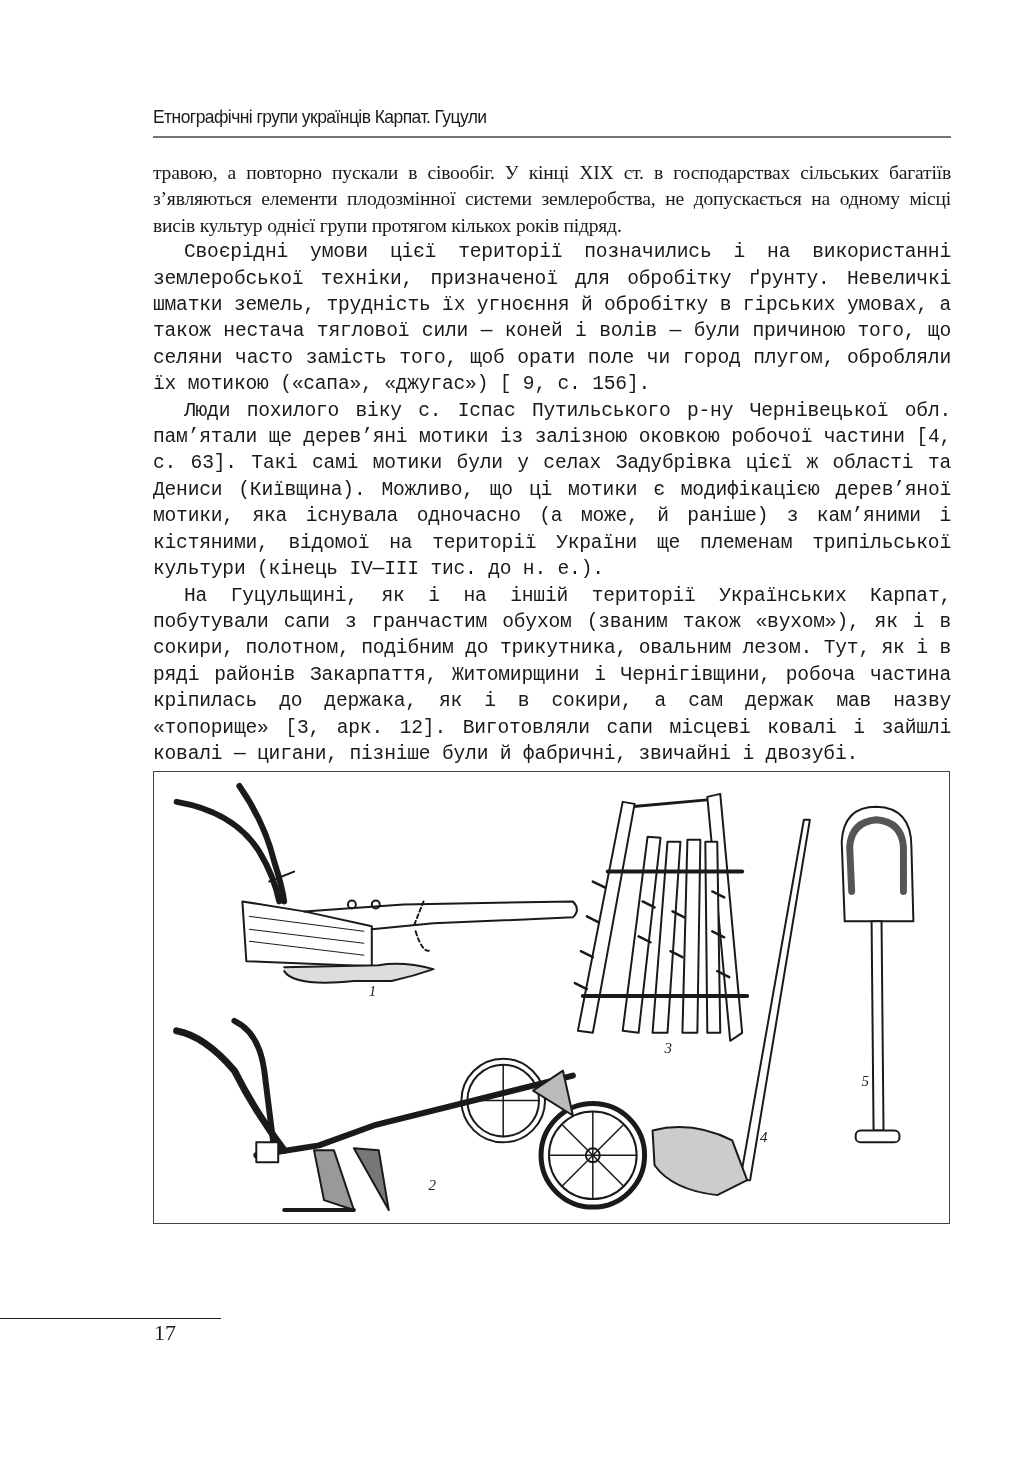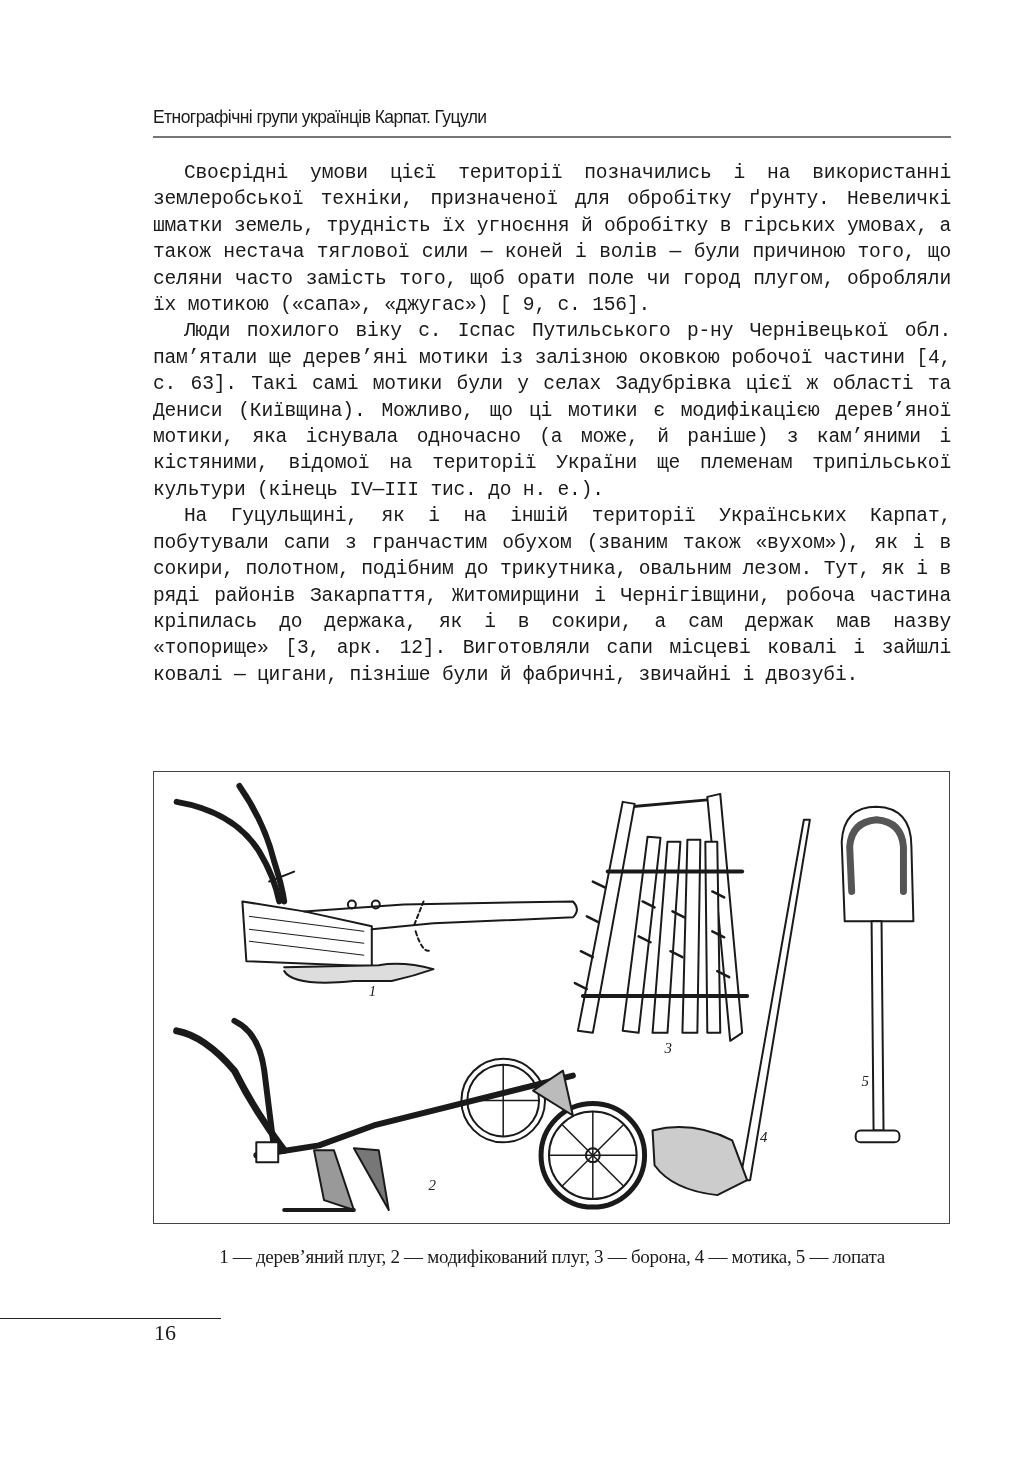--- a/index.html
+++ b/index.html
@@ -23,20 +23,21 @@
   .page-number { position: absolute; left: 154px; top: 1320px; font-size: 22px; }
   .num-label { font-style: italic; font-size: 15px; fill: #222; font-family: "Liberation Serif", serif; }
 </style>
 </head>
 <body>
 
 <div class="running-head">Етнографічні групи українців Карпат. Гуцули</div>
 <div class="head-rule"></div>
 
 <div class="body-text">
+  <p class="para">травою, а повторно пускали в сівообіг. У кінці XIX ст. в господарствах сільських багатіїв з’являються елементи плодозмінної системи землеробства, не допускається на одному місці висів культур однієї групи протягом кількох років підряд.</p>
   <p class="para indent">Своєрідні умови цієї території позначились і на використанні землеробської техніки, призначеної для обробітку ґрунту. Невеличкі шматки земель, трудність їх угноєння й обробітку в гірських умовах, а також нестача тяглової сили — коней і волів — були причиною того, що селяни часто замість того, щоб орати поле чи город плугом, обробляли їх мотикою («сапа», «джугас») [ 9, с. 156].</p>
   <p class="para indent">Люди похилого віку с. Іспас Путильського р-ну Чернівецької обл. пам’ятали ще дерев’яні мотики із залізною оковкою робочої частини [4, с. 63]. Такі самі мотики були у селах Задубрівка цієї ж області та Дениси (Київщина). Можливо, що ці мотики є модифікацією дерев’яної мотики, яка існувала одночасно (а може, й раніше) з кам’яними і кістяними, відомої на території України ще племенам трипільської культури (кінець IV—III тис. до н. е.).</p>
   <p class="para indent">На Гуцульщині, як і на іншій території Українських Карпат, побутували сапи з гранчастим обухом (званим також «вухом»), як і в сокири, полотном, подібним до трикутника, овальним лезом. Тут, як і в ряді районів Закарпаття, Житомирщини і Чернігівщини, робоча частина кріпилась до держака, як і в сокири, а сам держак мав назву «топорище» [3, арк. 12]. Виготовляли сапи місцеві ковалі і зайшлі ковалі — цигани, пізніше були й фабричні, звичайні і двозубі.</p>
 </div>
 
 <div class="figure">
   <svg viewBox="0 0 797 453" xmlns="http://www.w3.org/2000/svg" fill="none" stroke="#1a1a1a" stroke-width="2" stroke-linecap="round" stroke-linejoin="round">
 
     <g>
       <path d="M22 30 Q80 40 105 80 Q120 105 125 130" stroke-width="6"></path>
@@ -115,17 +116,16 @@
       <path d="M693 150 L690 70 Q692 35 725 35 Q760 36 760 75 L762 150 Z" fill="#fff"></path>
       <path d="M700 120 L698 75 Q700 50 725 48 Q750 50 752 75 L752 120" stroke-width="7" stroke="#555"></path>
       <path d="M720 150 L722 360 L732 360 L730 150 Z" fill="#fff"></path>
       <rect x="704" y="360" width="44" height="12" rx="5" fill="#fff"></rect>
       <text class="num-label" x="710" y="315" stroke="none">5</text>
     </g>
   </svg>
 </div>
 
 <div class="caption">
-  <div>1 — дерев’яний плуг, 2 — модифікований плуг, 3 — борона, 4 — мотика, 5 — лопата</div>
 </div>
 
 <div class="foot-rule"></div>
-<div class="page-number">16</div>
+<div class="page-number">17</div>
 
 </body></html>

